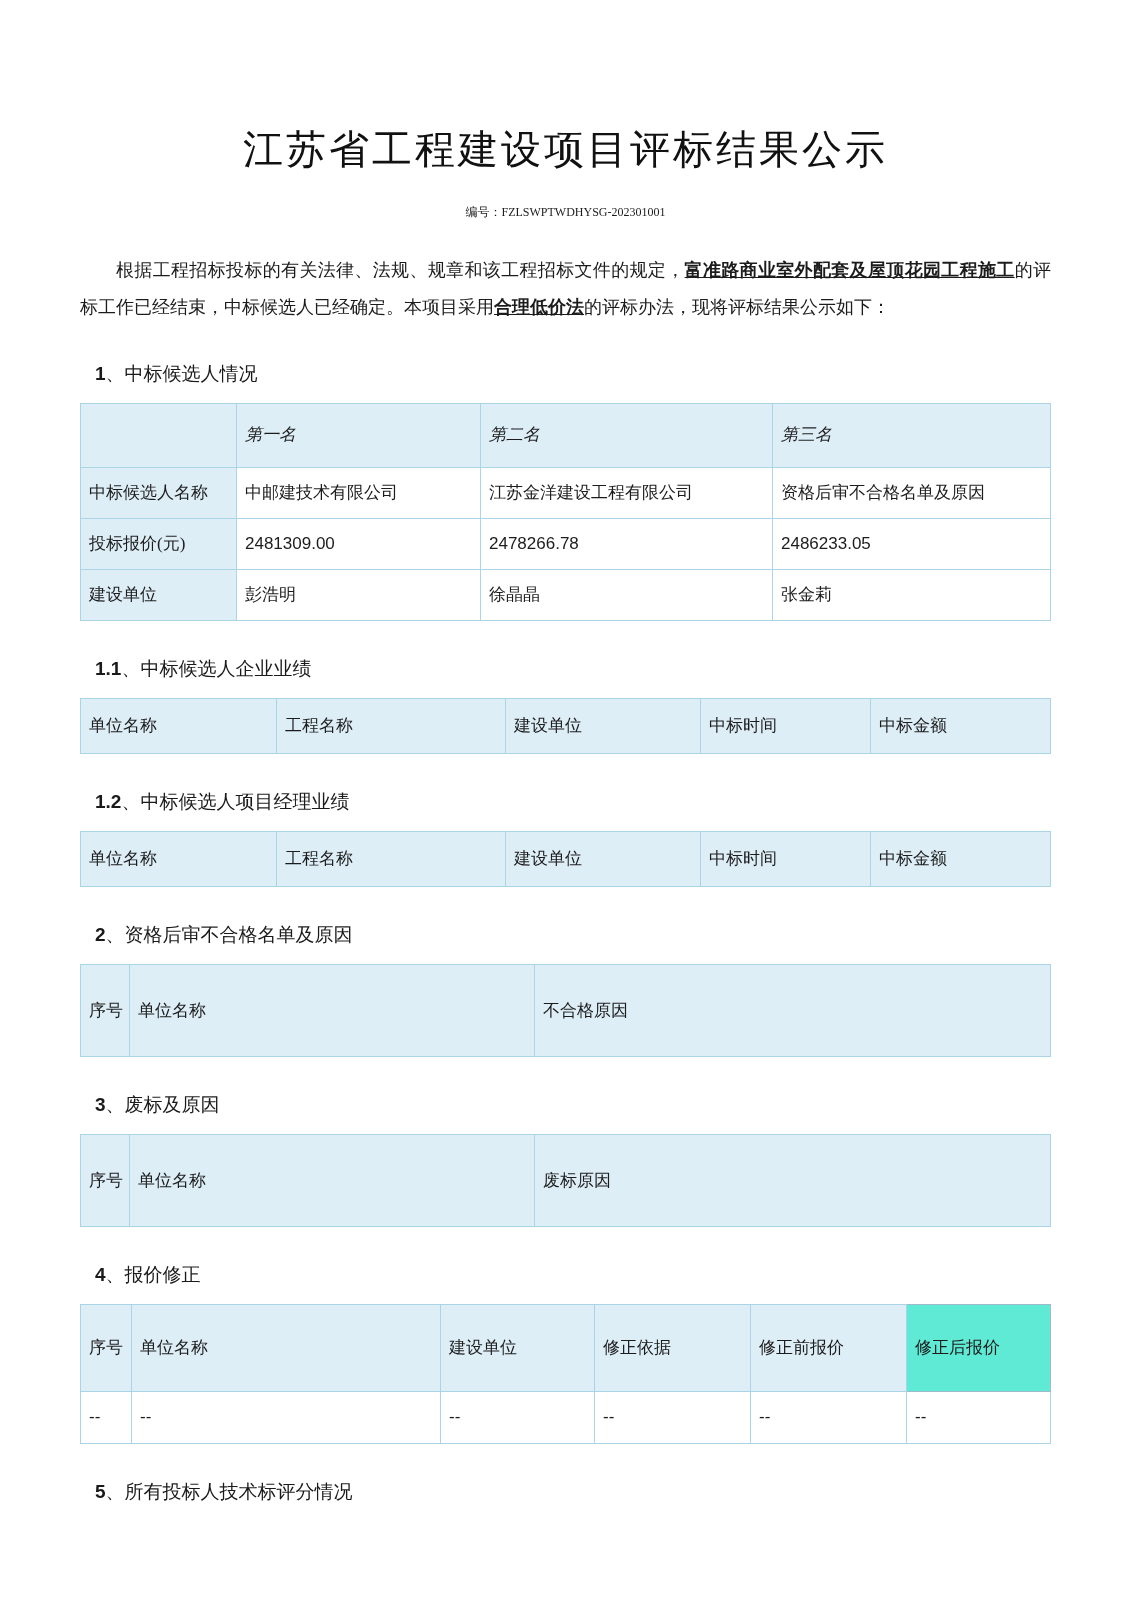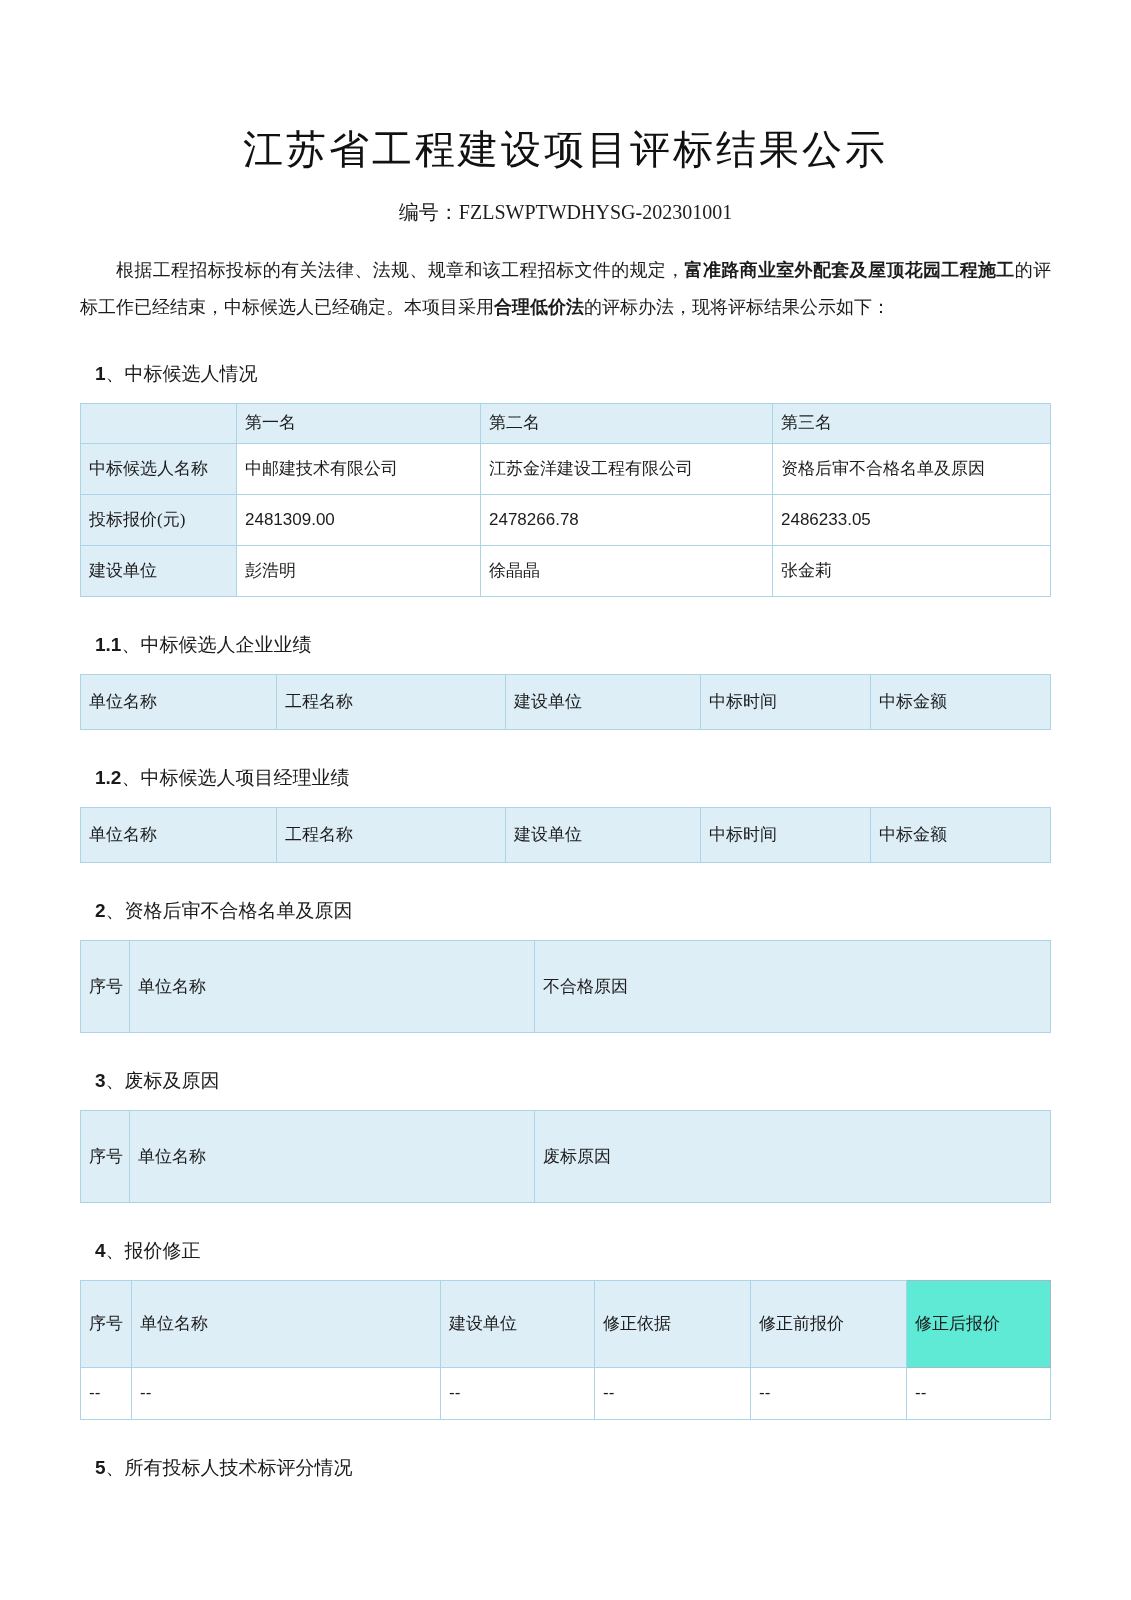--- a/index.html
+++ b/index.html
@@ -14,28 +14,28 @@
 
   .title {
     text-align:center;
     font-size:40px; line-height:48px;
     font-weight:normal; letter-spacing:3px;
     color:#111;
   }
   .docnum {
     text-align:center;
     margin-top:27px;
-    font-size:20px; line-height:22px;
+    font-size:12px; line-height:22px;
   }
   .intro {
     margin-top:29px;
     font-size:18px; line-height:37px;
     text-align:justify; text-indent:2em;
   }
-  .em { font-weight:bold; }
+  .em { font-weight:bold; text-decoration:underline; }
 
   .sec-h {
     margin:35px 0 16px 15px;
     font-size:19px; line-height:26px;
     font-family:"Liberation Sans","DejaVu Sans",sans-serif;
     color:#1a1a1a;
   }
   .sec-h b { font-weight:bold; }
 
   table.tbl {
@@ -45,21 +45,21 @@
     border:1px solid #abd4e7;
     font-size:17px; font-weight:normal;
     text-align:left; vertical-align:middle;
     padding:2px 6px 2px 8px;
     line-height:1.45;
     word-break:break-all;
   }
   .blue { background:#deeef7; }
 
   .t1 th, .t1 td { height:51px; }
-  .t1 tr.hd th { height:40px; }
+  .t1 tr.hd th { height:64px;font-style:italic; }
 
   .tperf th { height:55px; }
 
   .tseq th { height:92px; line-height:44px; }
 
   .t4 tr.hd th { height:87px; line-height:38px; }
   .t4 td { height:52px; }
   .t4 .corner-white { background:#5eead4; border:1px solid #9fbbca; }
 
   .num {

